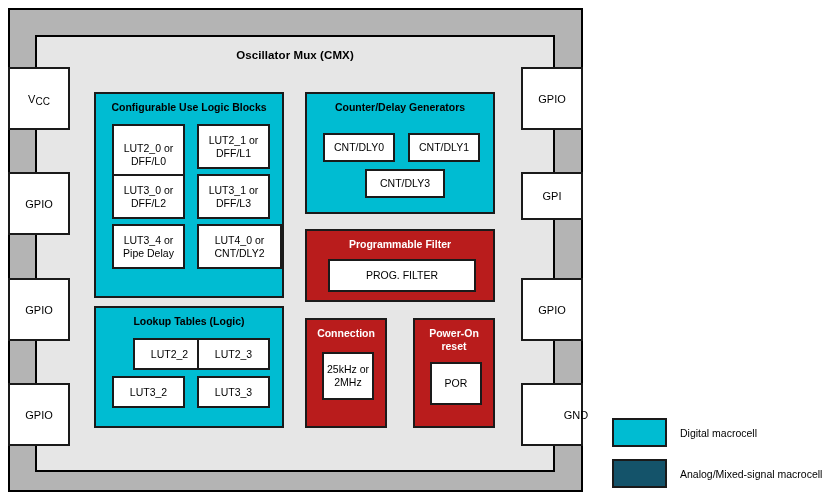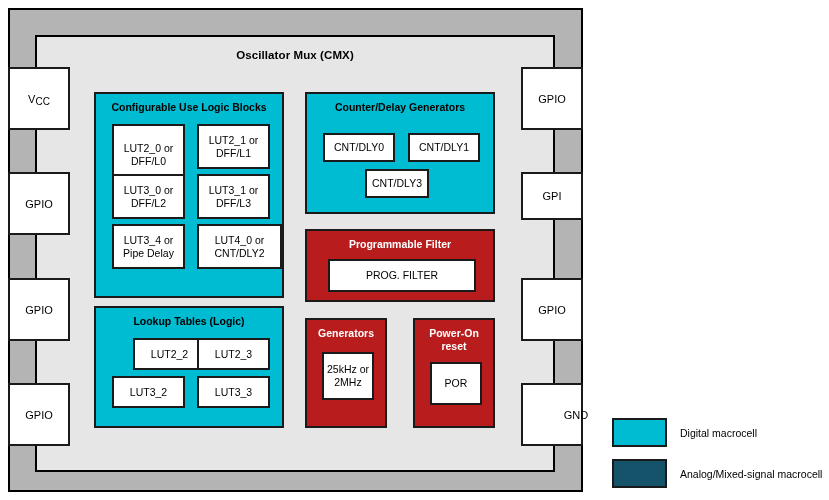--- a/index.html
+++ b/index.html
@@ -197,31 +197,31 @@
 
     <div class="cell" style="left:16px; top:68px; width:73px; height:32px;">LUT3_2</div>
     <div class="cell" style="left:101px; top:68px; width:73px; height:32px;">LUT3_3</div>
   </div>
 
   <div class="block digital" style="left:295px; top:82px; width:190px; height:122px;">
     <div class="block-title">Counter/Delay Generators</div>
 
     <div class="cell" style="left:16px; top:39px; width:72px; height:29px;">CNT/DLY0</div>
     <div class="cell" style="left:101px; top:39px; width:72px; height:29px;">CNT/DLY1</div>
-    <div class="cell" style="left:58px; top:75px; width:64px; height:29px;">CNT/DLY3</div>
+    <div class="cell" style="left:58px; top:75px; width:80px; height:29px;">CNT/DLY3</div>
   </div>
 
   <div class="block analog" style="left:295px; top:219px; width:190px; height:73px;">
     <div class="block-title">Programmable Filter</div>
 
     <div class="cell" style="left:21px; top:28px; width:148px; height:33px;">PROG. FILTER</div>
   </div>
 
   <div class="block analog" style="left:295px; top:308px; width:82px; height:110px;">
-    <div class="block-title">Generators</div>
+    <div class="block-title">Connection</div>
 
     <div class="cell" style="left:15px; top:32px; width:52px; height:48px;">25kHz or
 2MHz</div>
   </div>
 
   <div class="block analog" style="left:403px; top:308px; width:82px; height:110px;">
     <div class="block-title" style="white-space:pre-line;">Power-On
 reset</div>
 
     <div class="cell" style="left:15px; top:42px; width:52px; height:43px;">POR</div>

